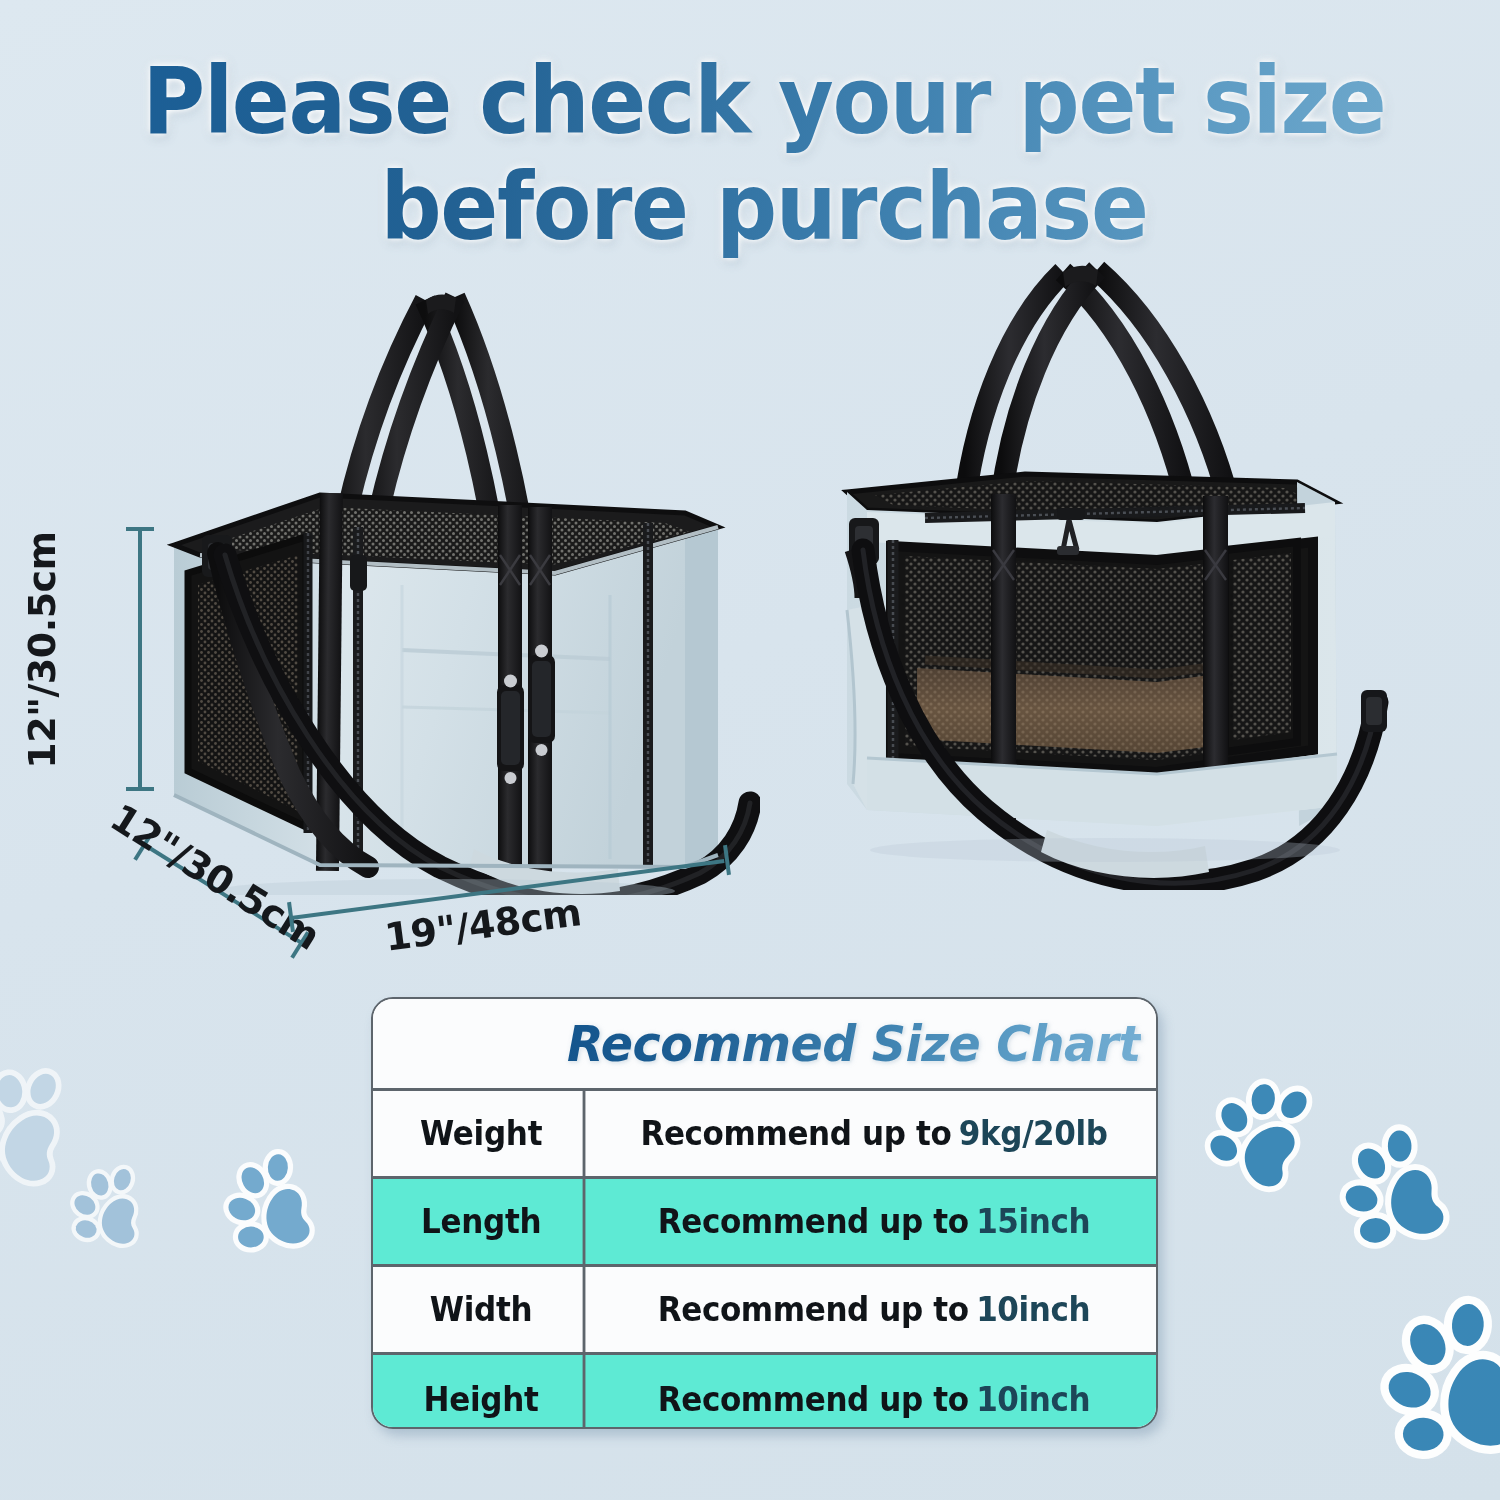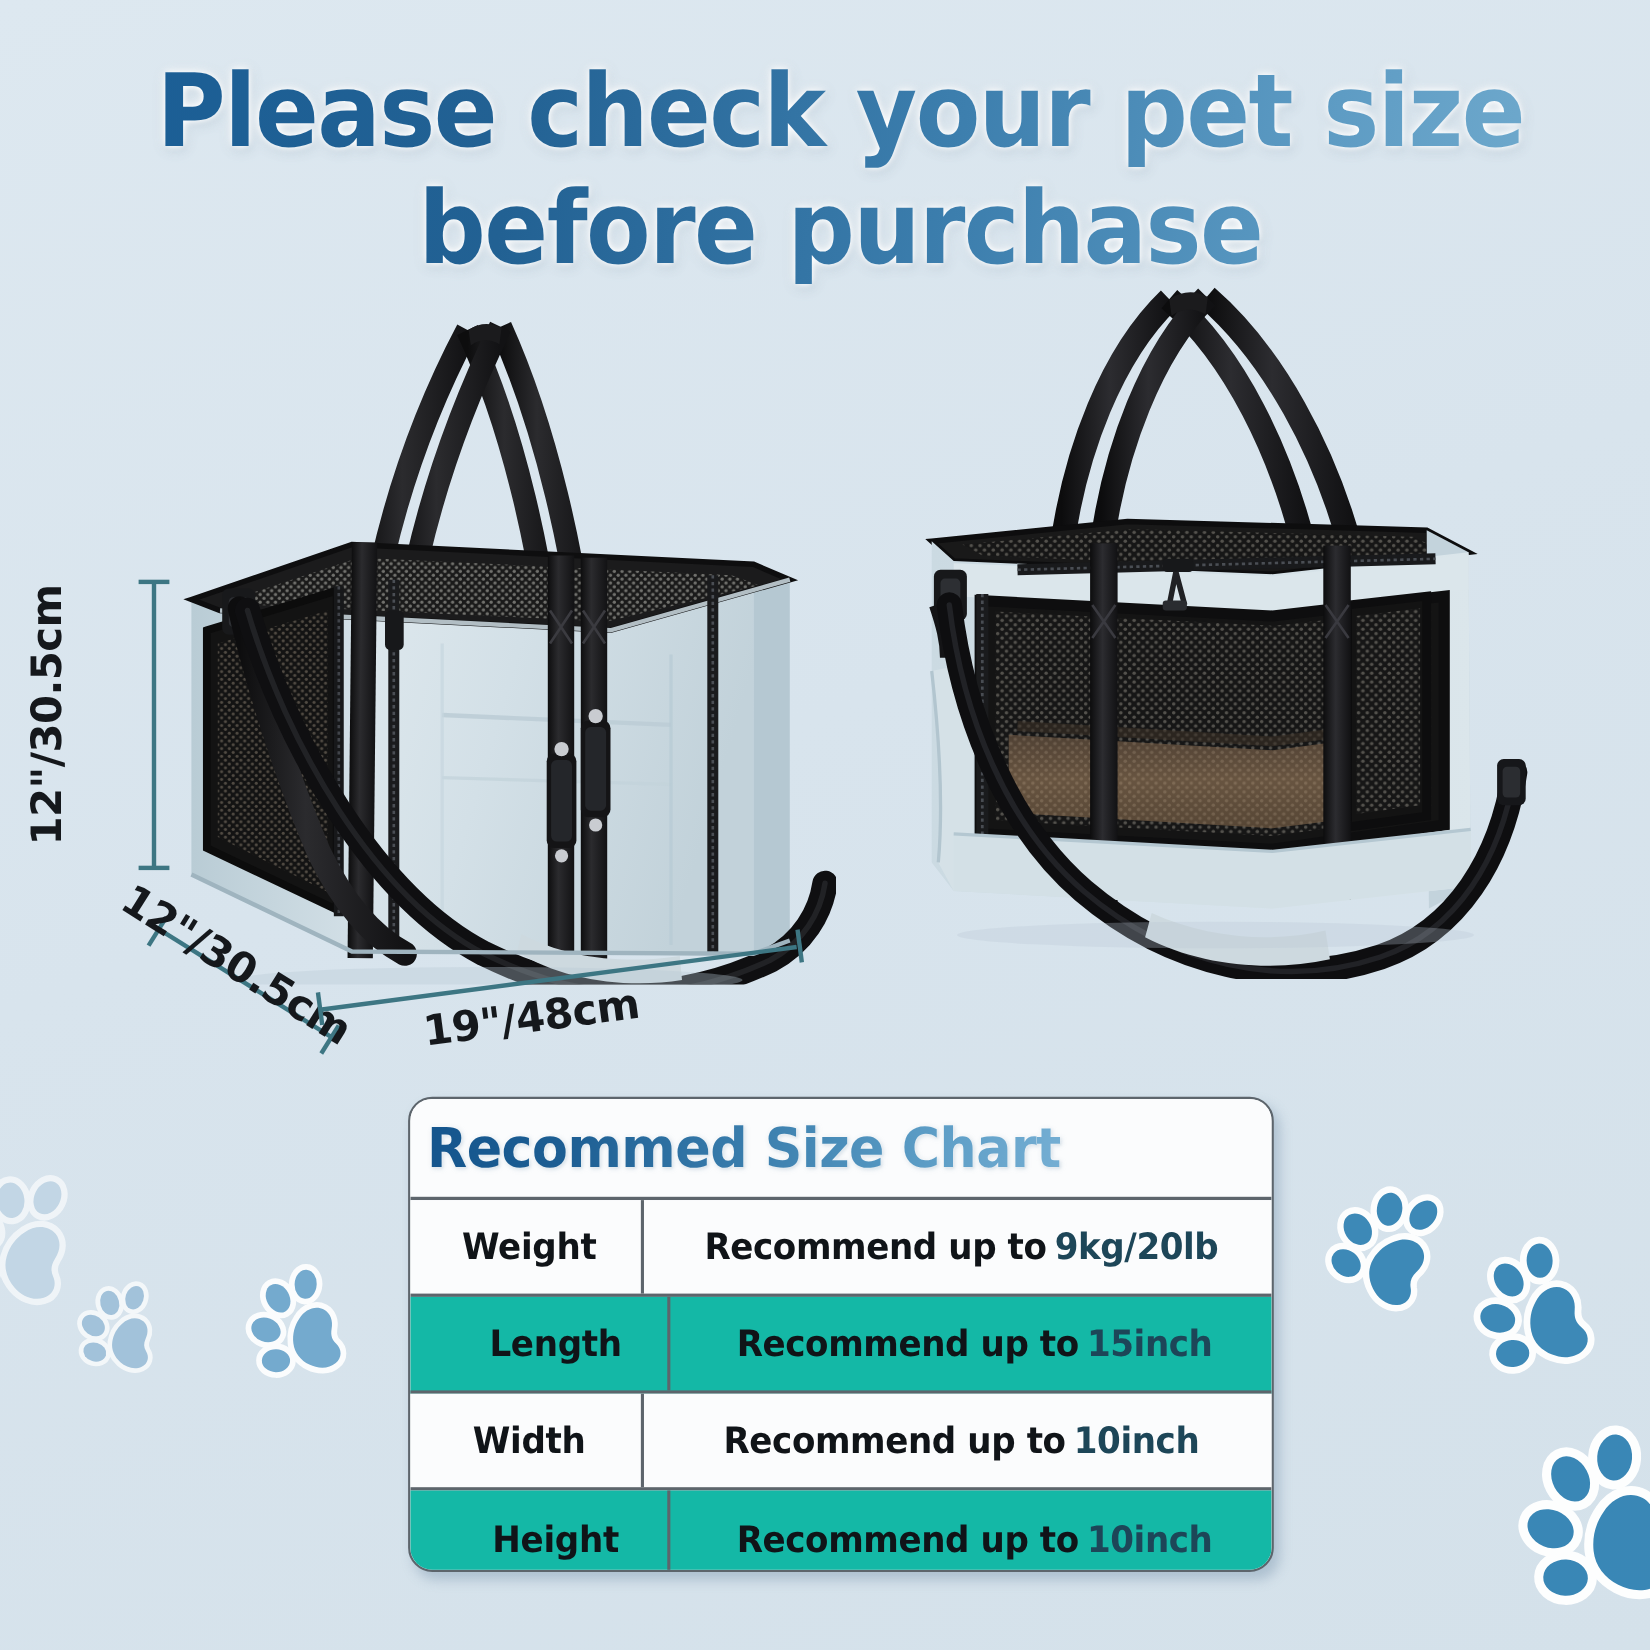--- a/index.html
+++ b/index.html
@@ -62,23 +62,24 @@
     left: 371px; top: 997px;
     width: 787px; height: 432px;
     background: #fbfcfd;
     border: 2px solid #5d656c;
     border-radius: 22px;
     box-shadow: 5px 7px 11px rgba(110,140,165,.38);
     overflow: hidden;
   }
   #chart-title-row {
     height: 92px;
-    display: flex; align-items: center; justify-content: flex-start;
+    display: flex; align-items: center; justify-content: flex-end;
     border-bottom: 3px solid #5d656c;
     background: #fbfcfd;
+    font-style: italic;
   }
   #chart-title {
     font-family: "DejaVu Sans", sans-serif;
     font-weight: bold;
     font-size: 50px;
     letter-spacing: -0.5px;
     transform: scaleX(.95);
     background: linear-gradient(95deg, #14558d 0%, #1d5e93 22%, #3b7fae 52%, #5b9cc5 78%, #74aed3 100%);
     -webkit-background-clip: text;
     background-clip: text;
@@ -87,21 +88,21 @@
     filter: drop-shadow(0 0 2px #ffffff) drop-shadow(1px 1px 1px rgba(150,175,195,.5));
   }
   .chart-row {
     display: flex;
     height: 88px;
     border-bottom: 3px solid #5d656c;
     text-align: center;
   }
   .chart-row:last-child { border-bottom: none; }
   .chart-row.odd  { background: #fbfcfd; }
-  .chart-row.even { background: #14b8a6; padding-left: 24px; }
+  .chart-row.even { background: #5eead4; }
   .cell-label {
     width: 219px;
     display: flex; align-items: center; justify-content: center;
     border-right: 3px solid #5d656c;
     font-family: "DejaVu Sans", sans-serif;
     font-weight: bold;
     font-size: 33px;
     color: #101418;
     letter-spacing: -0.3px;
     transform: scaleX(.94);

